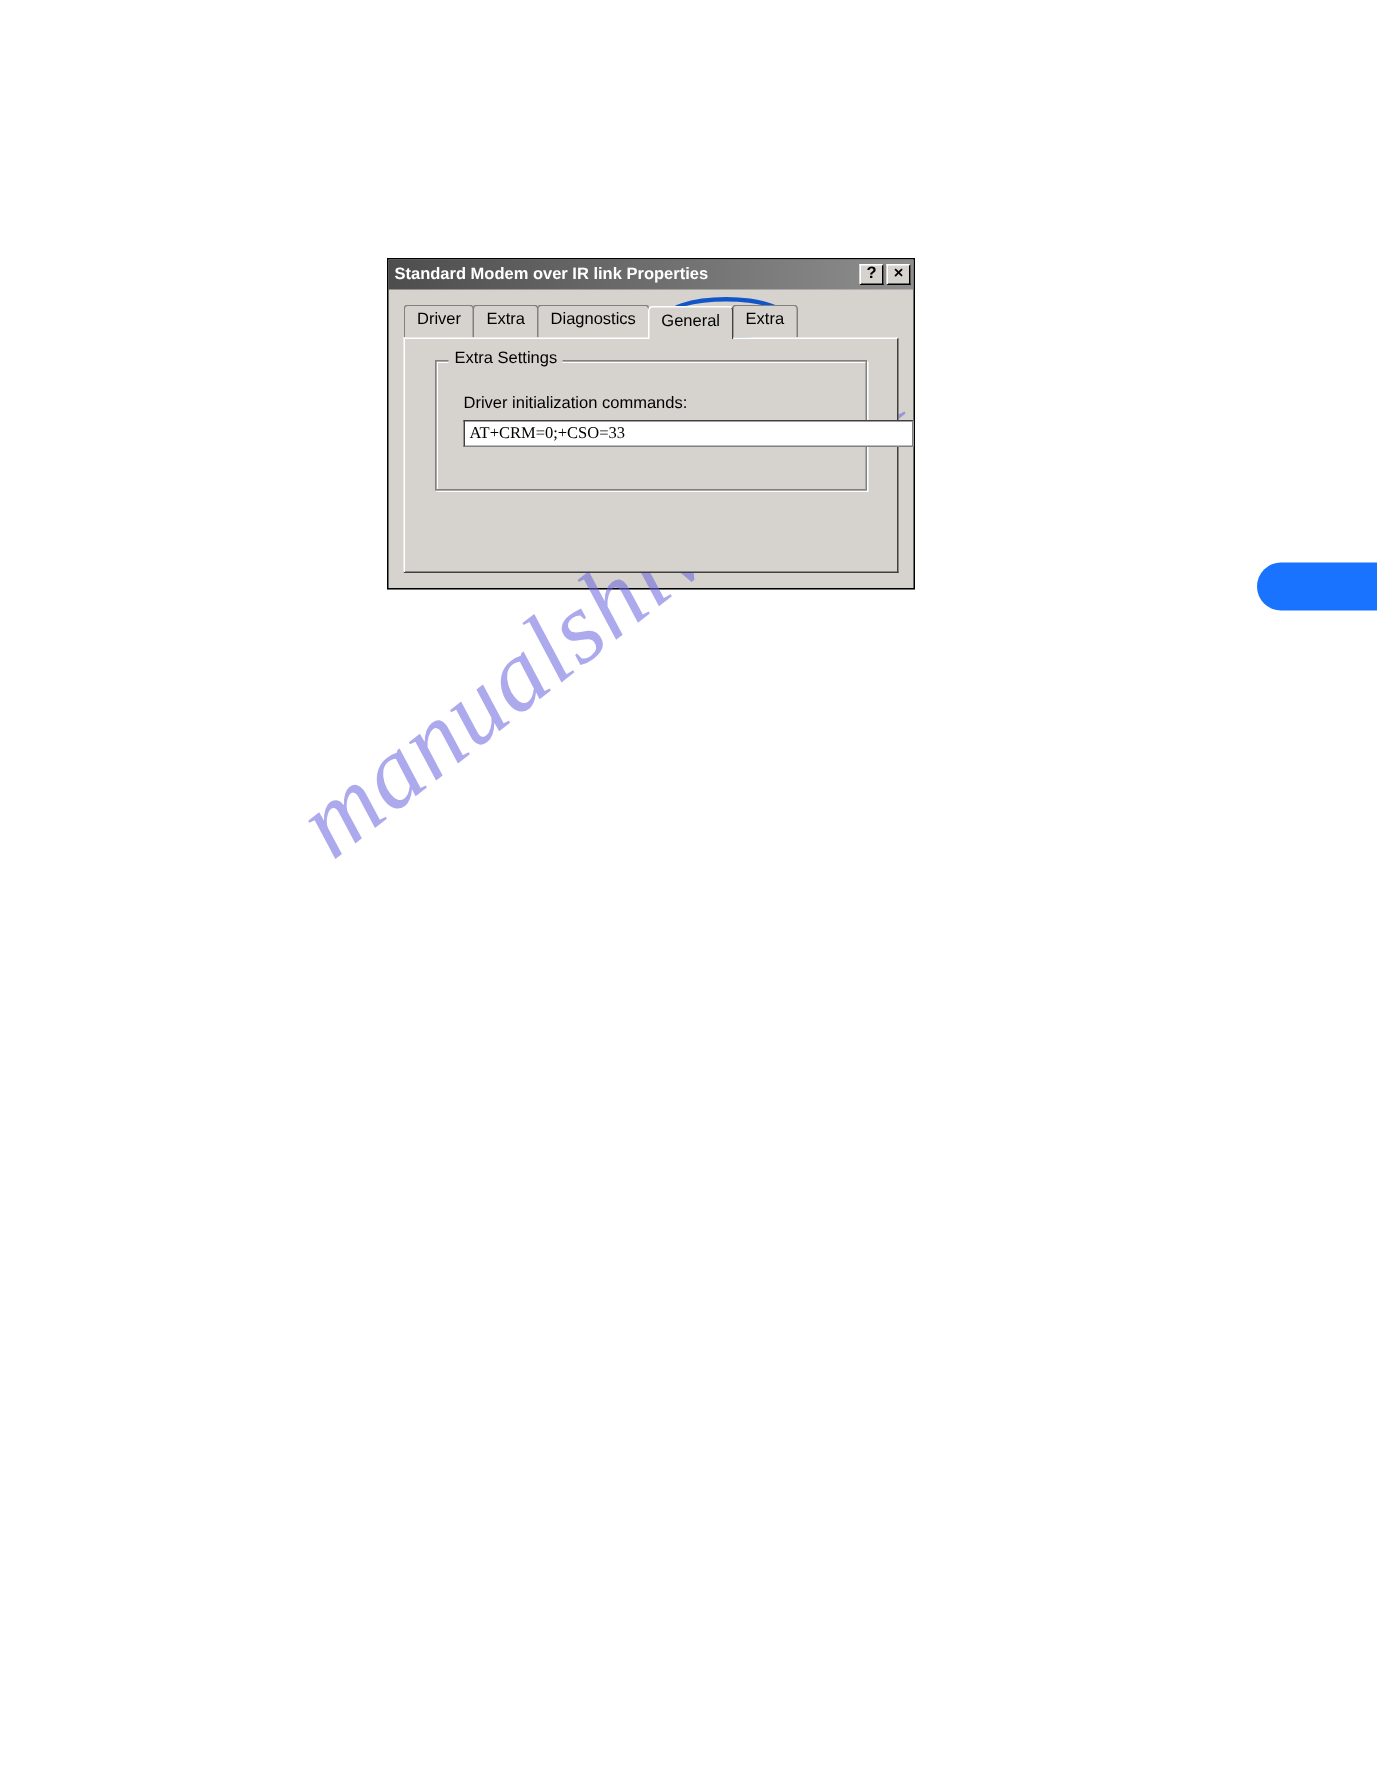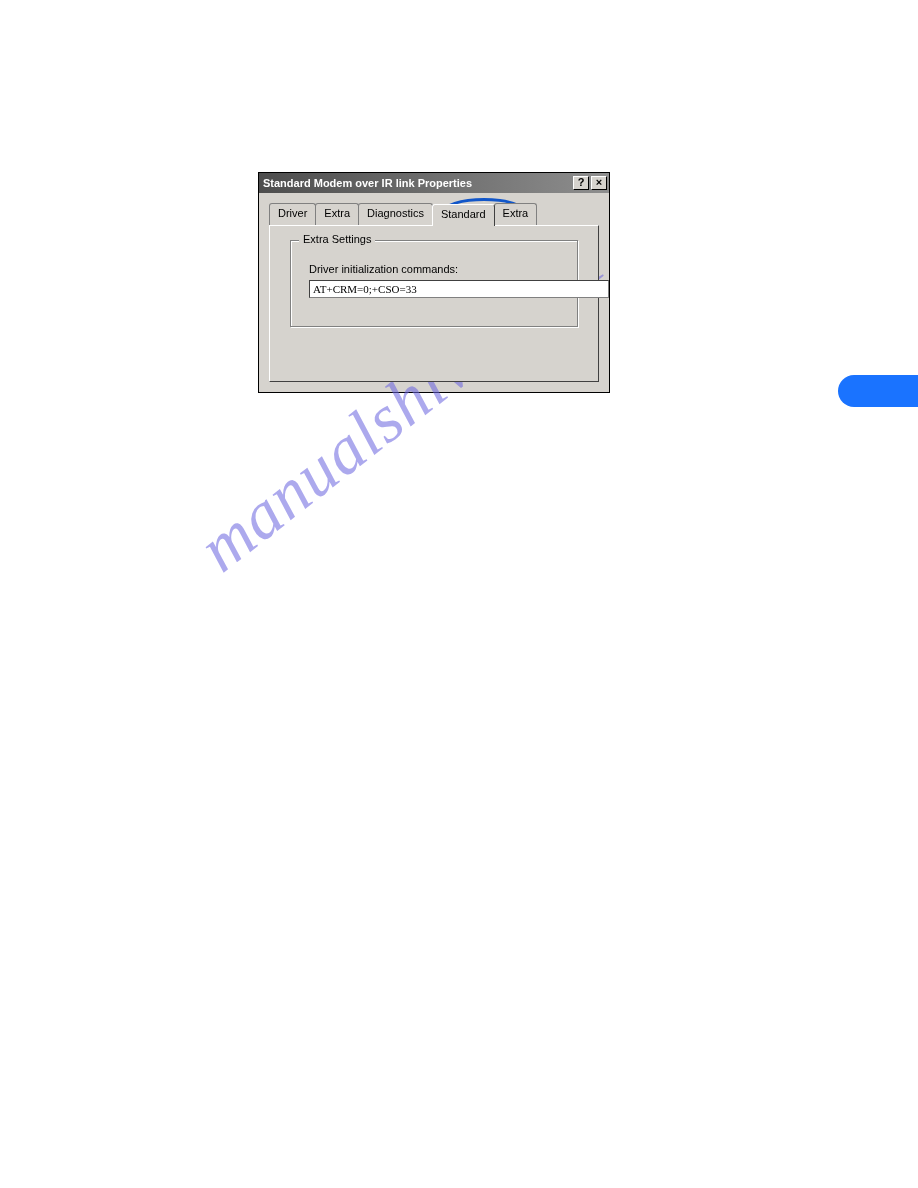--- a/index.html
+++ b/index.html
@@ -151,21 +151,21 @@
     <div class="titlebar-btns">
       <div class="tbtn">?</div>
       <div class="tbtn">×</div>
     </div>
   </div>
 
   <div class="tabstrip">
     <div class="tab">Driver</div>
     <div class="tab">Extra</div>
     <div class="tab">Diagnostics</div>
-    <div class="tab active">Standard</div>
+    <div class="tab active">General</div>
     <div class="tab">Extra</div>
   </div>
 
   <div class="tabpanel">
     <div class="groupbox">
       <div class="group-legend">Extra Settings</div>
       <div class="field-label">Driver initialization commands:</div>
       <input class="textfield" type="text" value="AT+CRM=0;+CSO=33" style="">
     </div>
   </div>

